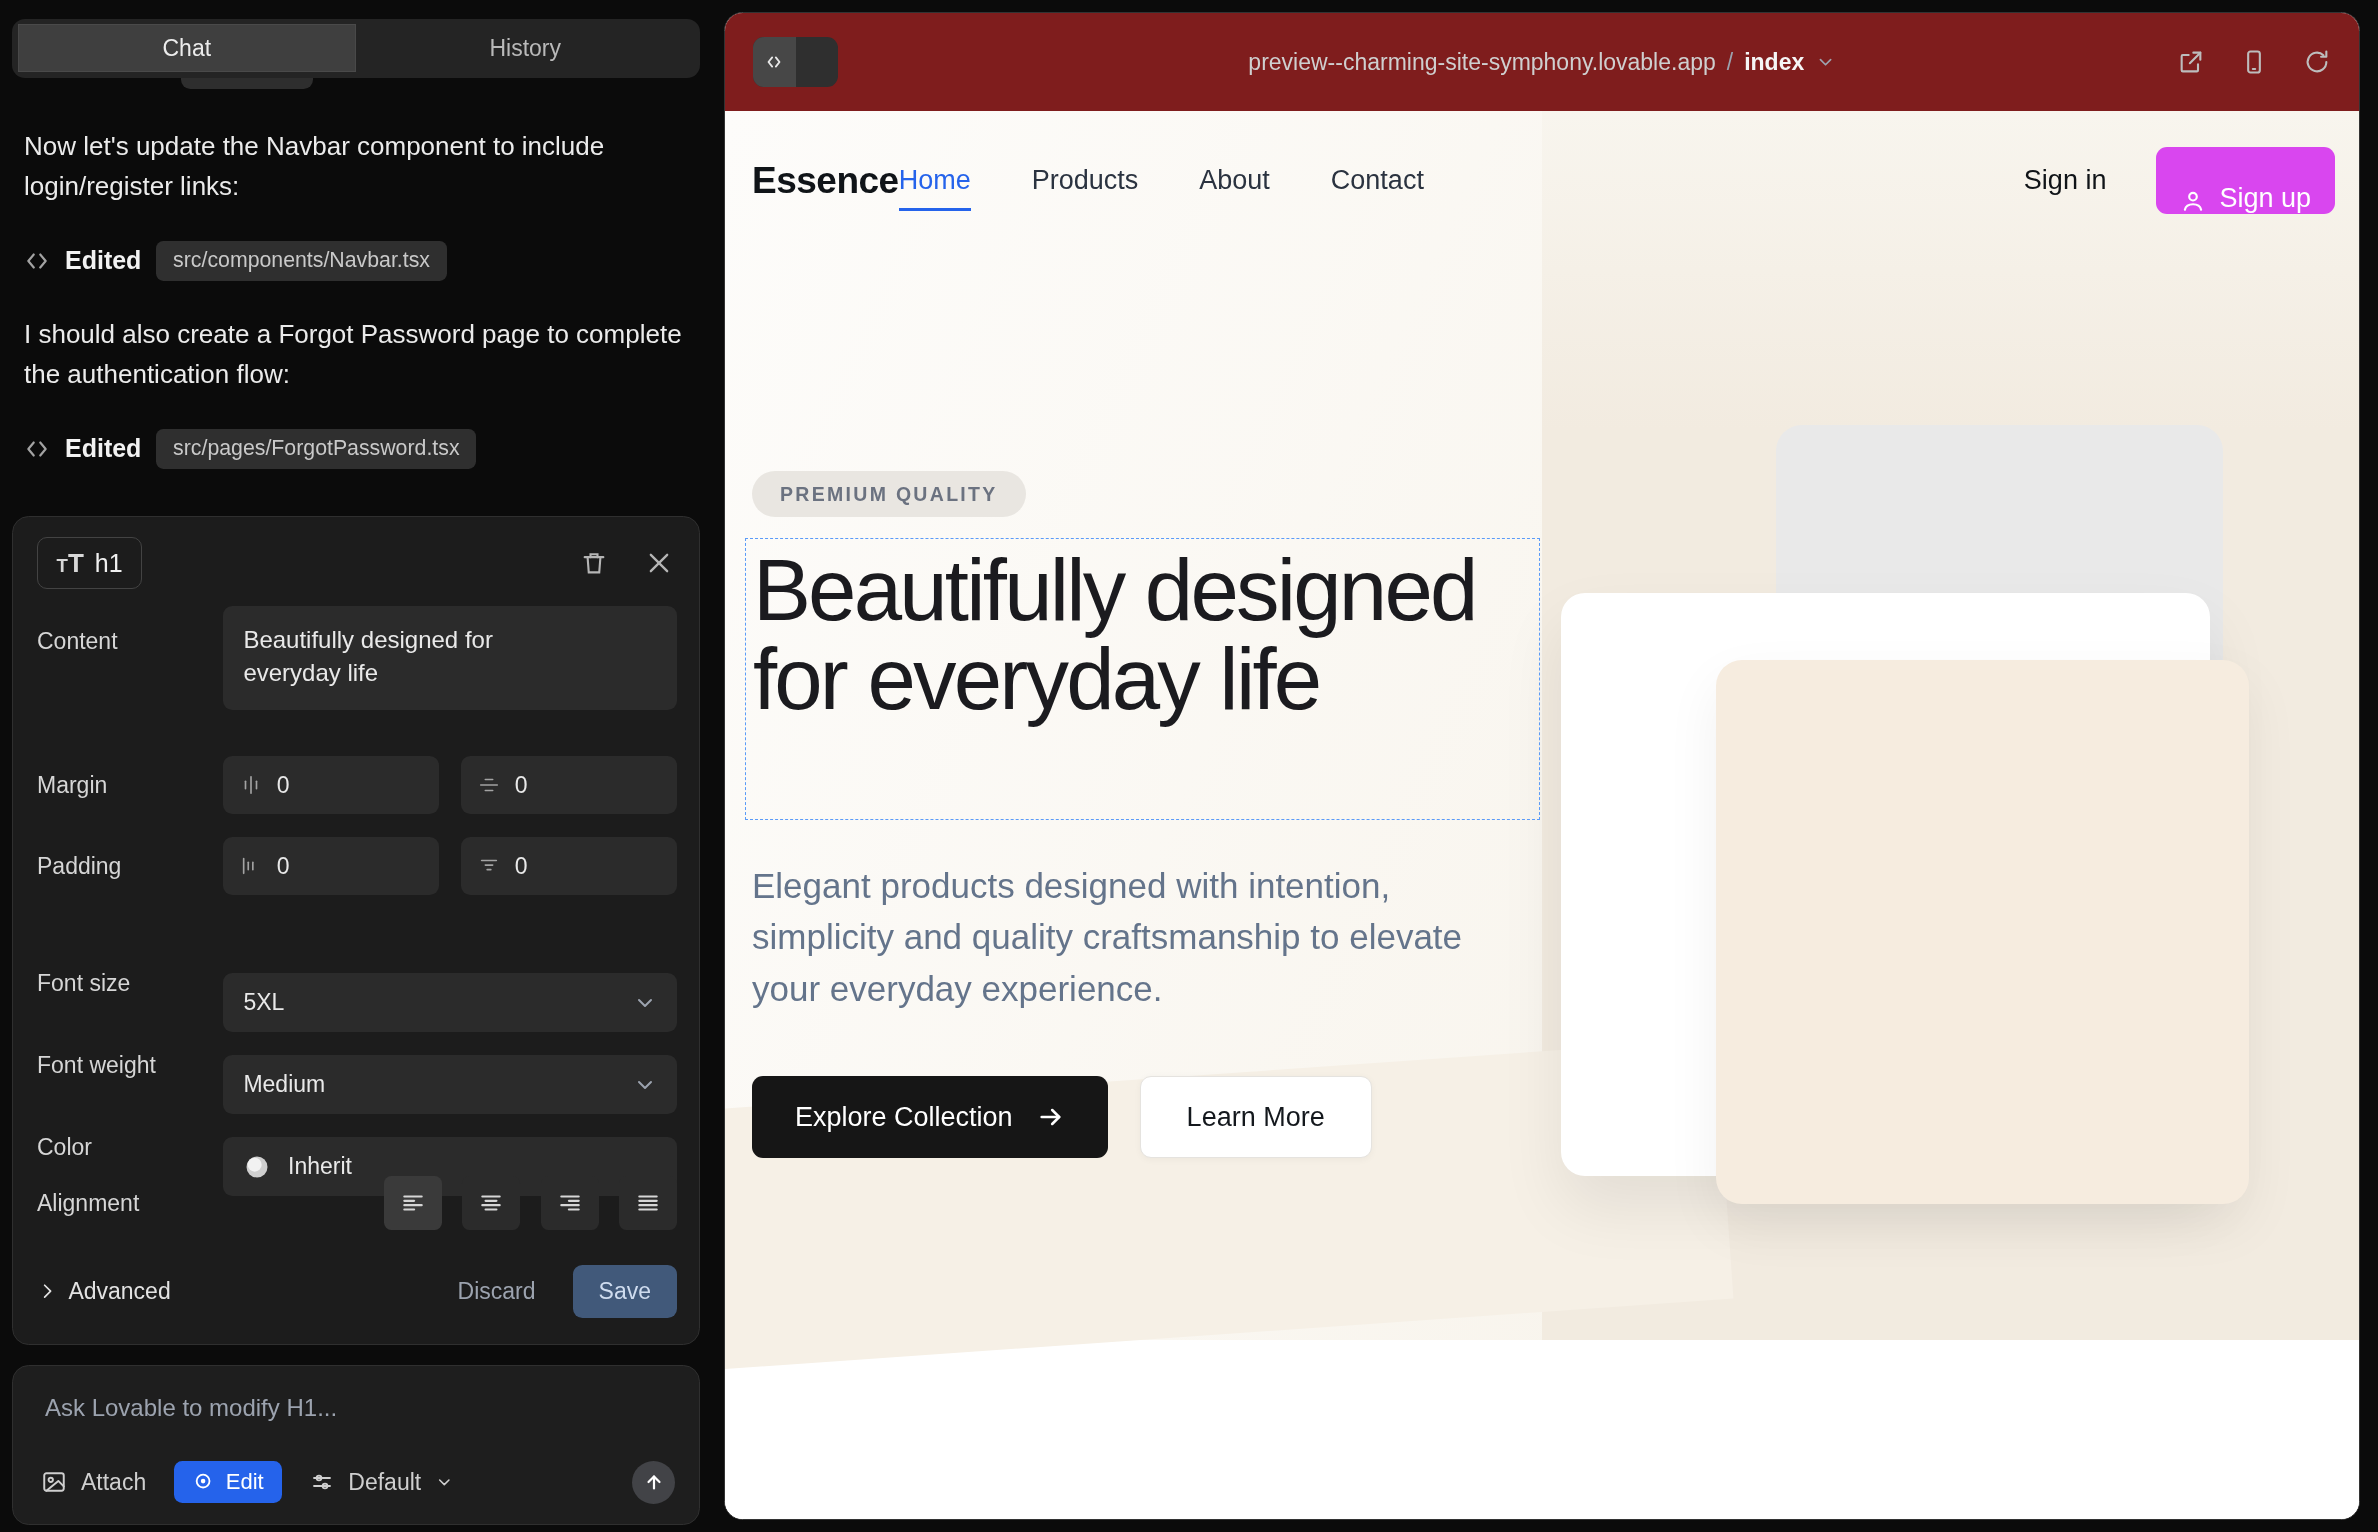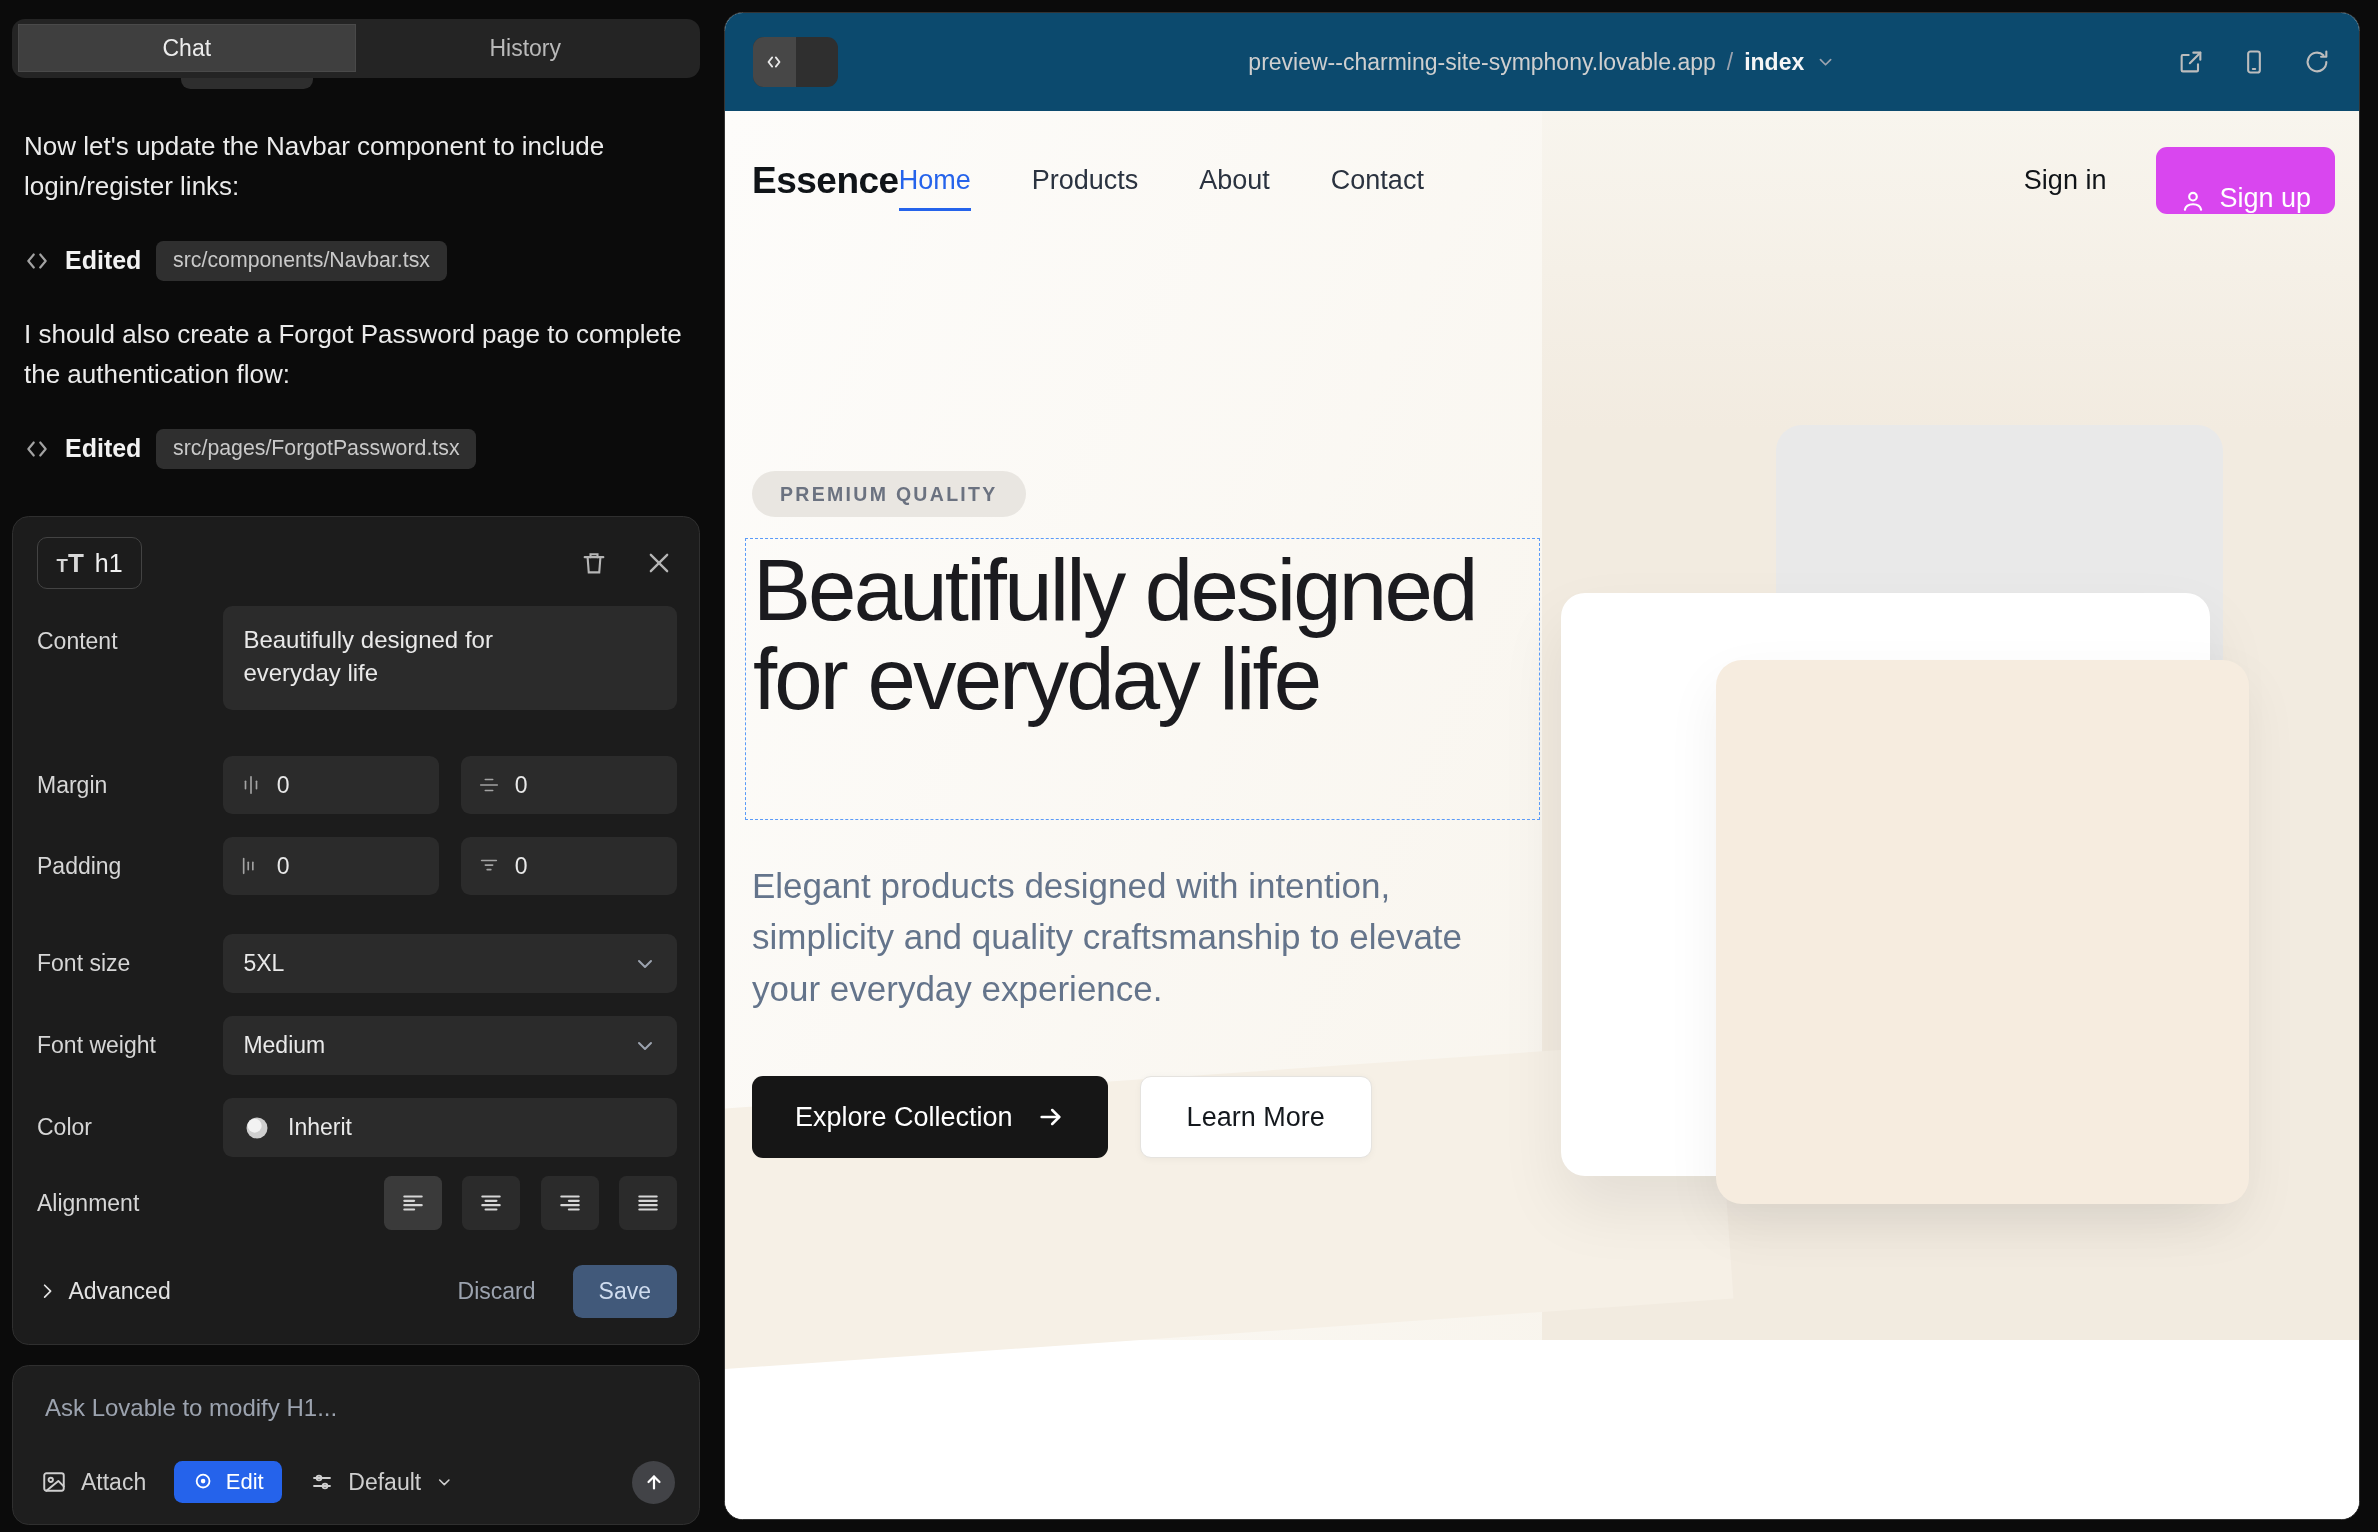--- a/index.html
+++ b/index.html
@@ -73,21 +73,21 @@
 
   .dual { display:flex; gap:22px; }
   .mini-input {
     flex:1; height:58px; background:#2b2b2b; border-radius:9.3px;
     display:flex; align-items:center; gap:15px; padding:0 16.7px;
     font-size:23px; color:#e9e9e9;
   }
   .select {
     width:456px; height:59px; background:#2b2b2b; border-radius:9.3px;
     display:flex; align-items:center; padding:0 20.4px;
-    font-size:23px; color:#e9e9e9;
+    font-size:23px; color:#e9e9e9;margin-top:39px;
   }
   .select .chev { margin-left:auto; color:#9ca3af; }
   .swatch-field { gap:16.7px; display:flex; align-items:center; }
 
   .align-group { display:flex; gap:20.4px; justify-content:flex-end; }
   .align-btn {
     width:58px; height:54px; background:#2b2b2b; border-radius:7.4px;
     display:flex; align-items:center; justify-content:center; color:#d6d6d6; cursor:pointer;
   }
   .align-btn.first { background:#3a3a3a; }
@@ -128,21 +128,21 @@
     background:#424347; display:flex; align-items:center; justify-content:center;
     color:#fff; cursor:pointer;
   }
 
   
   .browser {
     position:absolute; left:724px; top:12px; width:1636px; height:1508px;
     border-radius:18.6px; overflow:hidden; background:#fff; border:0.9px solid #333;
   }
   .b-header {
-    height:98px; background:#0c4a6e; display:flex; align-items:center;
+    height:98px; background:#7f1d1d; display:flex; align-items:center;
     padding:0 28px; position:relative;
   }
   .code-toggle {
     width:85px; height:50px; background:#2f2f2f; border-radius:11px;
     display:flex; overflow:hidden; cursor:pointer;
   }
   .code-toggle .half1 { width:50%; background:#474747; display:flex; align-items:center; justify-content:center; color:#e8e8e8; }
   .code-toggle .half2 { width:50%; }
   .url-group {
     position:absolute; left:50%; transform:translateX(-50%);

